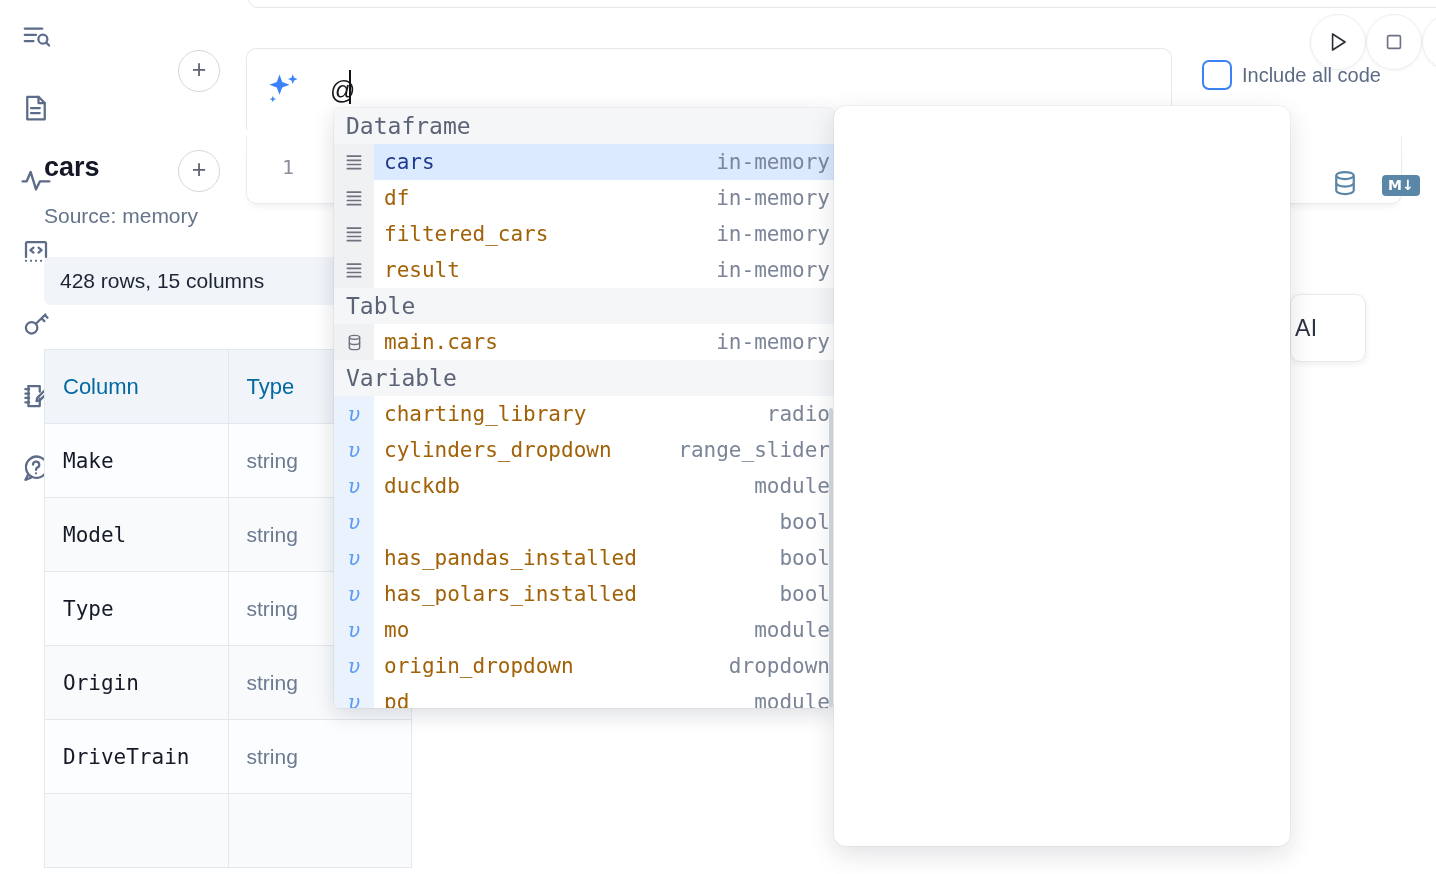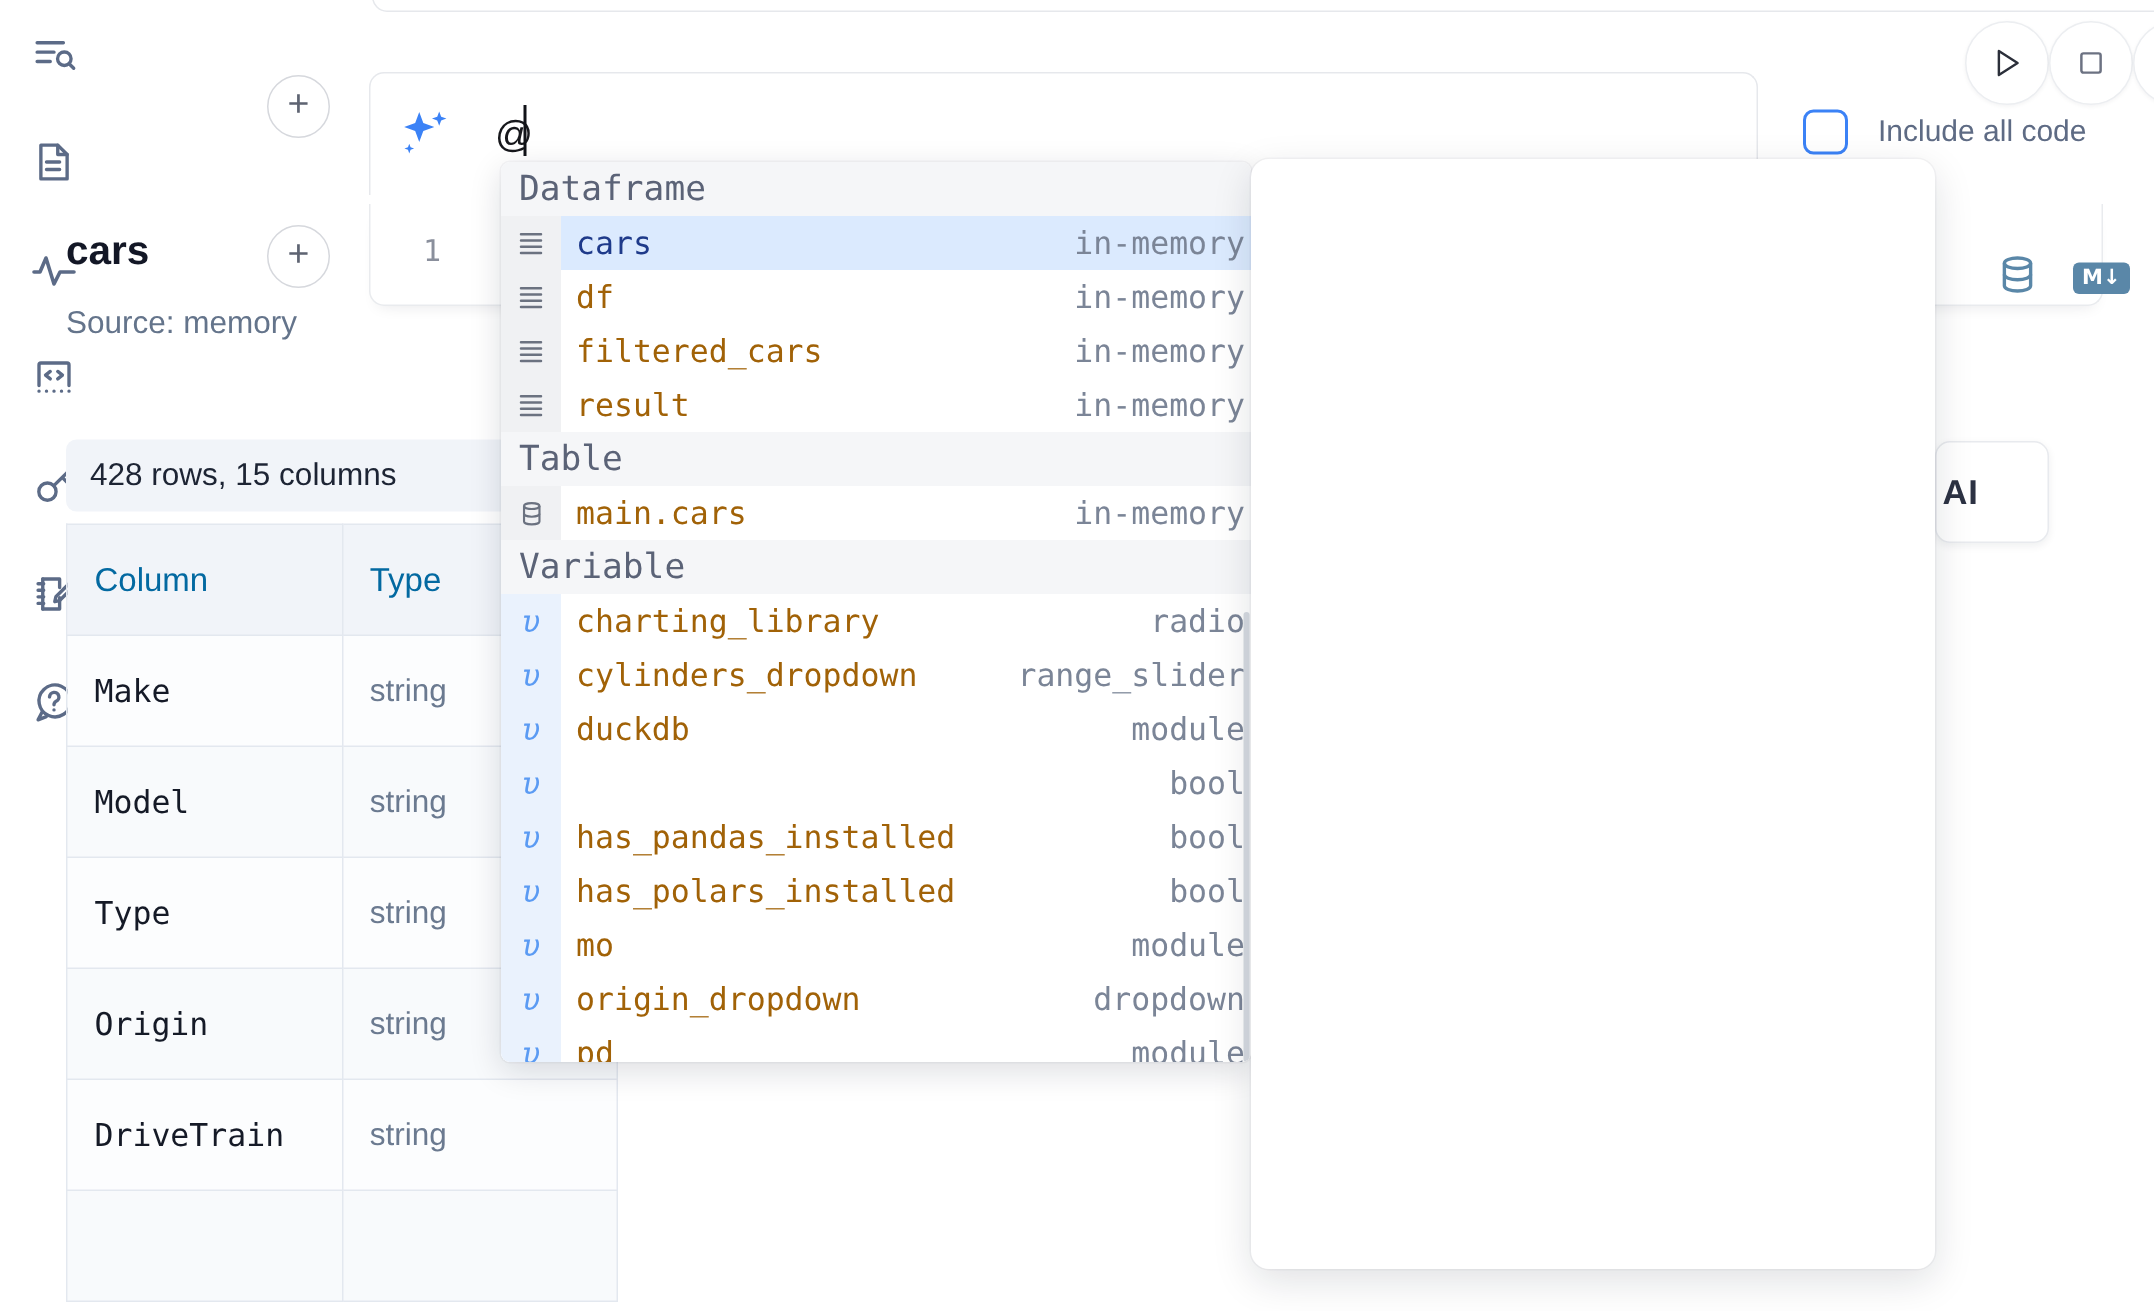--- a/index.html
+++ b/index.html
@@ -53,21 +53,21 @@
   }
 
   
   .rbtn {
     position:absolute; width:56px; height:56px; border-radius:50%;
     background:#fff; border:1px solid #eceef1;
     display:flex; align-items:center; justify-content:center;
     box-shadow:0 1px 3px rgba(16,24,40,.05);
   }
   .include-row {
-    position:absolute; left:1202px; top:73px; display:flex; align-items:center; gap:20px;
+    position:absolute; left:1202px; top:60px; display:flex; align-items:center; gap:10px;
   }
   .chk {
     width:30px; height:30px; border-radius:7px; border:2.2px solid #3b82f6; background:#fff;
   }
   .include-lbl { font-size:20px; color:#5e6b84; }
 
   
   .cell {
     position:absolute; left:246px; top:136px; width:1156px; height:68px;
     background:#fff; border:1px solid #e9ebee; border-top:none;
@@ -92,21 +92,21 @@
     display:flex; align-items:center; line-height:1;
   }
 
   
   .ai-card {
     position:absolute; left:1290px; top:294px; width:76px; height:68px;
     background:#fff; border:1px solid #e8eaee; border-radius:10px;
     box-shadow:0 2px 6px rgba(16,24,40,.07);
     display:flex; align-items:center; justify-content:flex-start;
     padding-left:4px;
-    font-size:23px; font-weight:700; color:#2c3243; letter-spacing:0.5px;
+    font-size:23px; font-weight:400; color:#2c3243; letter-spacing:0.5px;
   }
 
   
   .ac {
     position:absolute; left:334px; top:108px; width:500px; height:600px;
     background:#fff; border-radius:6px;
     box-shadow:0 6px 22px rgba(16,24,40,.14), 0 0 0 1px rgba(16,24,40,.04);
     overflow:hidden; z-index:30;
   }
   .ac-inner { position:relative; width:500px; }
@@ -147,21 +147,21 @@
   .info-title {
     position:absolute; left:44px; top:152px; font-size:27px; font-weight:700; color:#131726;
   }
   .info-src {
     position:absolute; left:44px; top:204px; font-size:21px; color:#64748b;
   }
   .info-badge {
     position:absolute; left:44px; top:257px; width:368px; height:48px;
     background:#f1f4f9; border-radius:7px;
     display:flex; align-items:center; padding-left:16px;
-    font-size:21px; color:#1d2434;margin-top:36px;
+    font-size:21px; color:#1d2434;
   }
   .info-table {
     position:absolute; left:44px; top:349px; width:368px;
     border-collapse:collapse; table-layout:fixed;
   }
   .info-table th, .info-table td {
     border:1px solid #e3e8ef; height:74px; padding:0 18px; text-align:left;
   }
   .info-table th {
     background:#f1f4f9; font-weight:400; font-size:22px; color:#0369a1;

